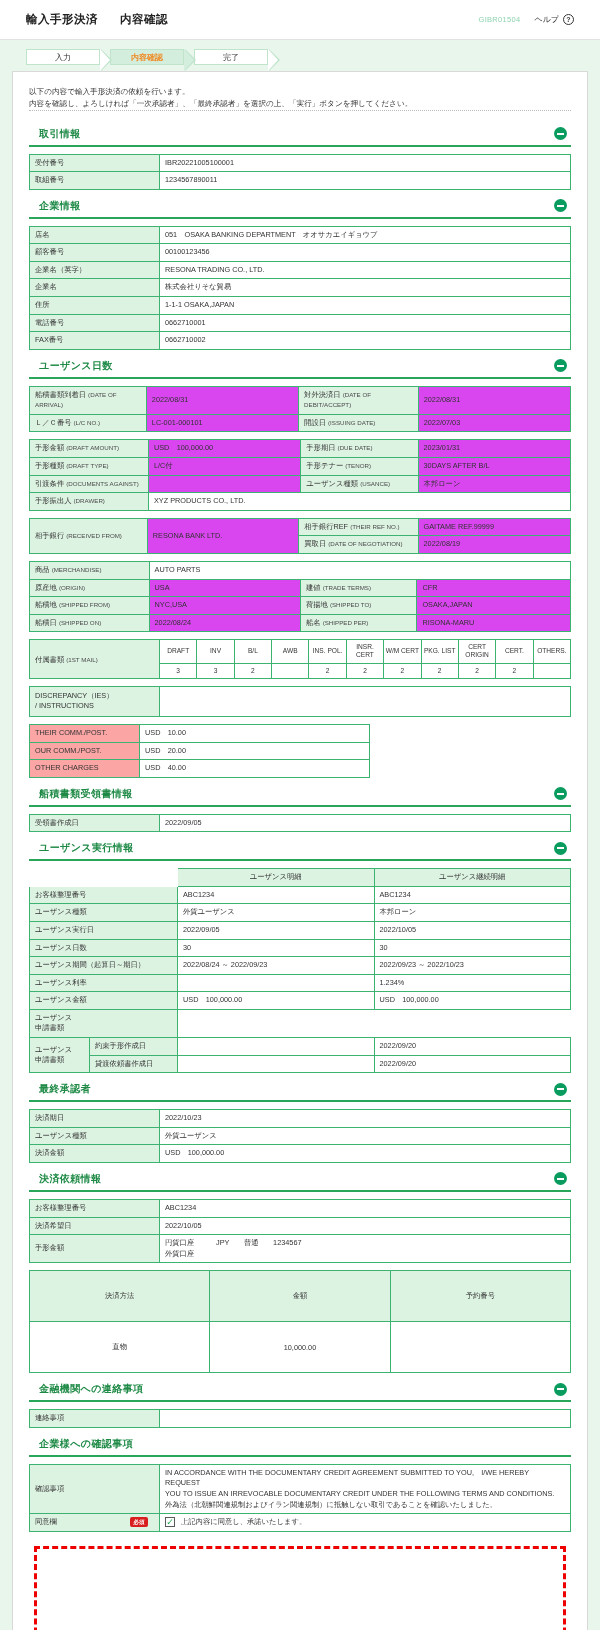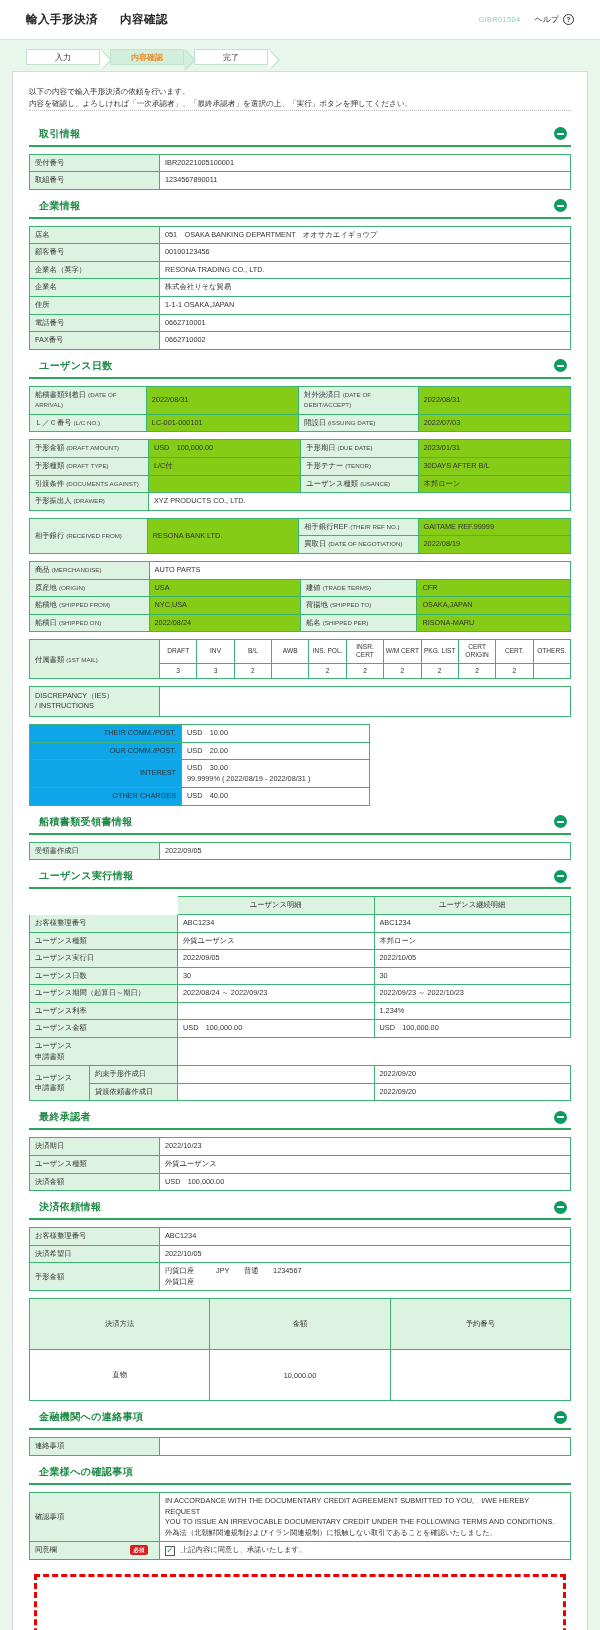--- a/index.html
+++ b/index.html
@@ -76,33 +76,33 @@
   table.tbl{ width:100%; border-collapse:collapse; margin-bottom:7px;}
   table.tbl td, table.tbl th{
     border:1px solid #3cb371; padding:3px 5px; font-size:7.3px;
     vertical-align:middle; line-height:1.45;
   }
   td.lbl{ background:#ddf3e2; width:130px; color:#333; }
   td.val{ background:#ffffff; color:#333; }
   .en{ font-size:6.2px; color:#4a4a4a; }
 
   table.tbl td.half-lbl{ background:#ddf3e2; width:130px;}
-  table.tbl td.half-val{ background:#84cc16; width:170px;}
+  table.tbl td.half-val{ background:#d946ef; width:170px;}
 
   
   table.docs{ width:100%; border-collapse:collapse; margin-bottom:7px; table-layout:fixed;}
   table.docs td{ border:1px solid #3cb371; font-size:6.6px; text-align:center; padding:3px 1px; line-height:1.25;}
   table.docs td.docs-lbl{ background:#ddf3e2; text-align:left; padding-left:5px; width:130px; font-size:7.3px;}
   table.docs td.docs-h{ background:#ffffff; height:22px;}
   table.docs td.docs-v{ background:#ffffff; height:15px;}
 
   
   table.charges{ width:63%; border-collapse:collapse; margin-bottom:7px;}
   table.charges td{ border:1px solid #3cb371; padding:3px 5px; font-size:7.3px; line-height:1.45;}
-  table.charges td.lbl{ background:#0ea5e9; width:152px;text-align:right;}
+  table.charges td.lbl{ background:#fca5a5; width:110px;}
 
   
   table.usance{ width:100%; border-collapse:collapse; margin-bottom:7px; table-layout:fixed;}
   table.usance td{ border:1px solid #3cb371; padding:3px 5px; font-size:7.3px; line-height:1.45;}
   table.usance td.u-head{ background:#ddf3e2; text-align:center;}
   table.usance td.u-corner{ background:#ffffff; border-color:#ffffff;}
   table.usance td.u-lbl{ background:#ddf3e2;}
   table.usance td.u-val{ background:#ffffff;}
 
   
@@ -373,27 +373,20 @@
           <tbody>
               <tr>
             <td class="lbl">THEIR COMM./POST.</td>
             <td class="val">USD　10.00</td>
           </tr>
           <tr>
             <td class="lbl">OUR COMM./POST.</td>
             <td class="val">USD　20.00</td>
           </tr>
           <tr>
-            <td class="lbl">INTEREST</td>
-            <td class="val">
-              <div>USD　30.00</div>
-              <div>99.9999% ( 2022/08/19 - 2022/08/31 )</div>
-            </td>
-          </tr>
-          <tr>
             <td class="lbl">OTHER CHARGES</td>
             <td class="val">USD　40.00</td>
           </tr>
         </tbody>
           </table>
       </div>
 
       <div class="section">
         <div class="sec-head">
           <span class="sec-title">船積書類受領書情報</span>

